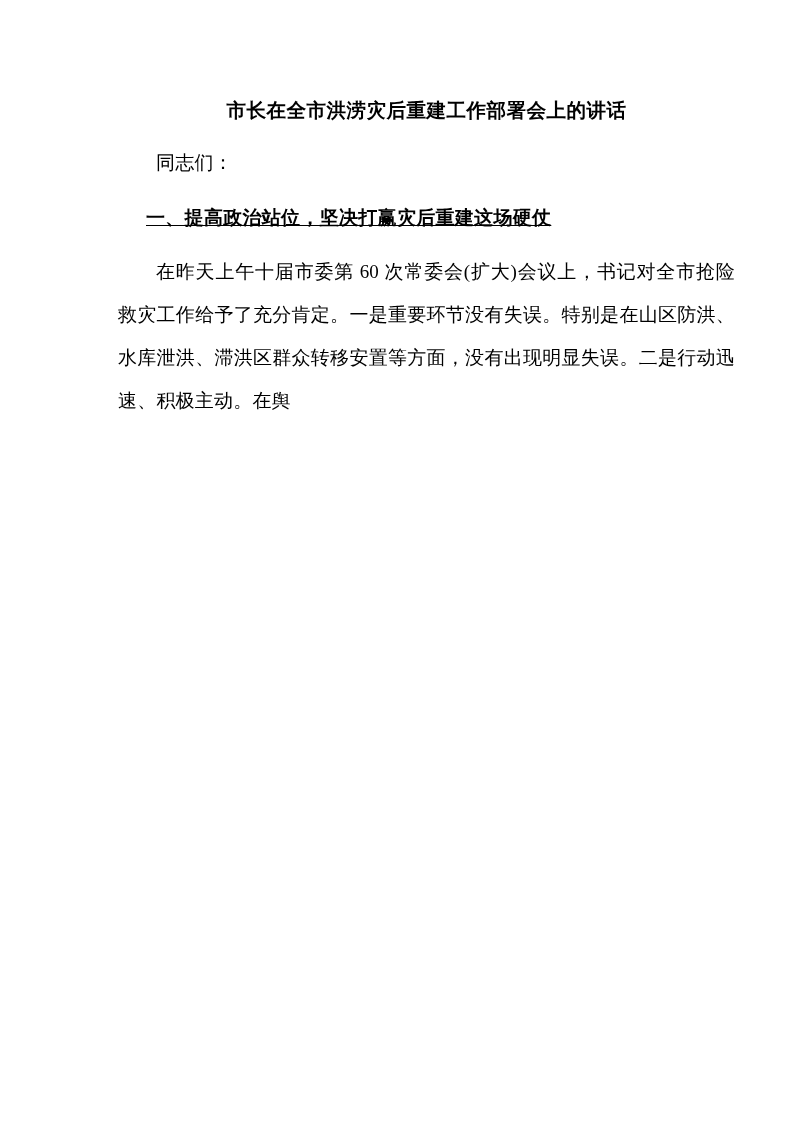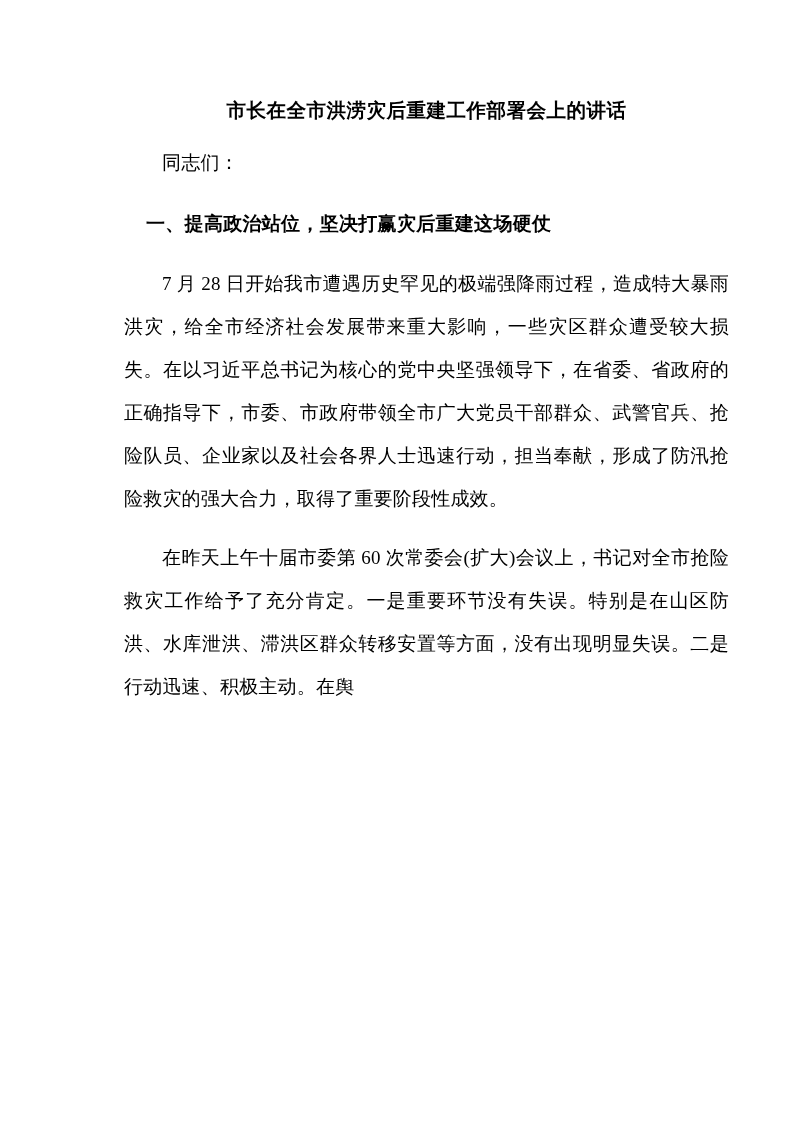--- a/index.html
+++ b/index.html
@@ -27,44 +27,44 @@
     font-size: 19.5px;
     line-height: 1.5;
     text-align: center;
     letter-spacing: 0.5px;
     margin: 0 0 16px 0;
   }
   .para {
     font-size: 19px;
     line-height: 43px;
     text-indent: 2em;
-    margin: 16px;
+    margin: 10px;
     text-align: justify;
     text-justify: inter-ideograph;
     letter-spacing: 0.2px;
   }
   .section-heading {
     font-family: "DejaVu Sans", "Liberation Sans", sans-serif;
     font-weight: bold;
     font-size: 19px;
     line-height: 46px;
     text-indent: 2em;
     margin: 6px 0 0 0;
     letter-spacing: 0.3px;
+    text-decoration: underline;
   }
 </style>
 </head>
 <body>
 
 <div class="page">
 
   <h1 class="doc-title">市长在全市洪涝灾后重建工作部署会上的讲话</h1>
 
   <p class="para">同志们：</p>
 
 
   <h2 class="section-heading">一、提高政治站位，坚决打赢灾后重建这场硬仗</h2>
 
-  <p class="para">7 月 28 日开始我市遭遇历史罕见的极端强降雨过程，造成特大暴雨洪灾，给全市经济社会发展带来重大影响，一些灾区群众遭受较大损失。在以习近平总书记为核心的党中央坚强领导下，在省委、省政府的正确指导下，市委、市政府带领全市广大党员干部群众、武警官兵、抢险队员、企业家以及社会各界人士迅速行动，担当奉献，形成了防汛抢险救灾的强大合力，取得了重要阶段性成效。</p>
 
   <p class="para">在昨天上午十届市委第 60 次常委会(扩大)会议上，书记对全市抢险救灾工作给予了充分肯定。一是重要环节没有失误。特别是在山区防洪、水库泄洪、滞洪区群众转移安置等方面，没有出现明显失误。二是行动迅速、积极主动。在舆</p>
 
 </div>
 
 </body></html>

